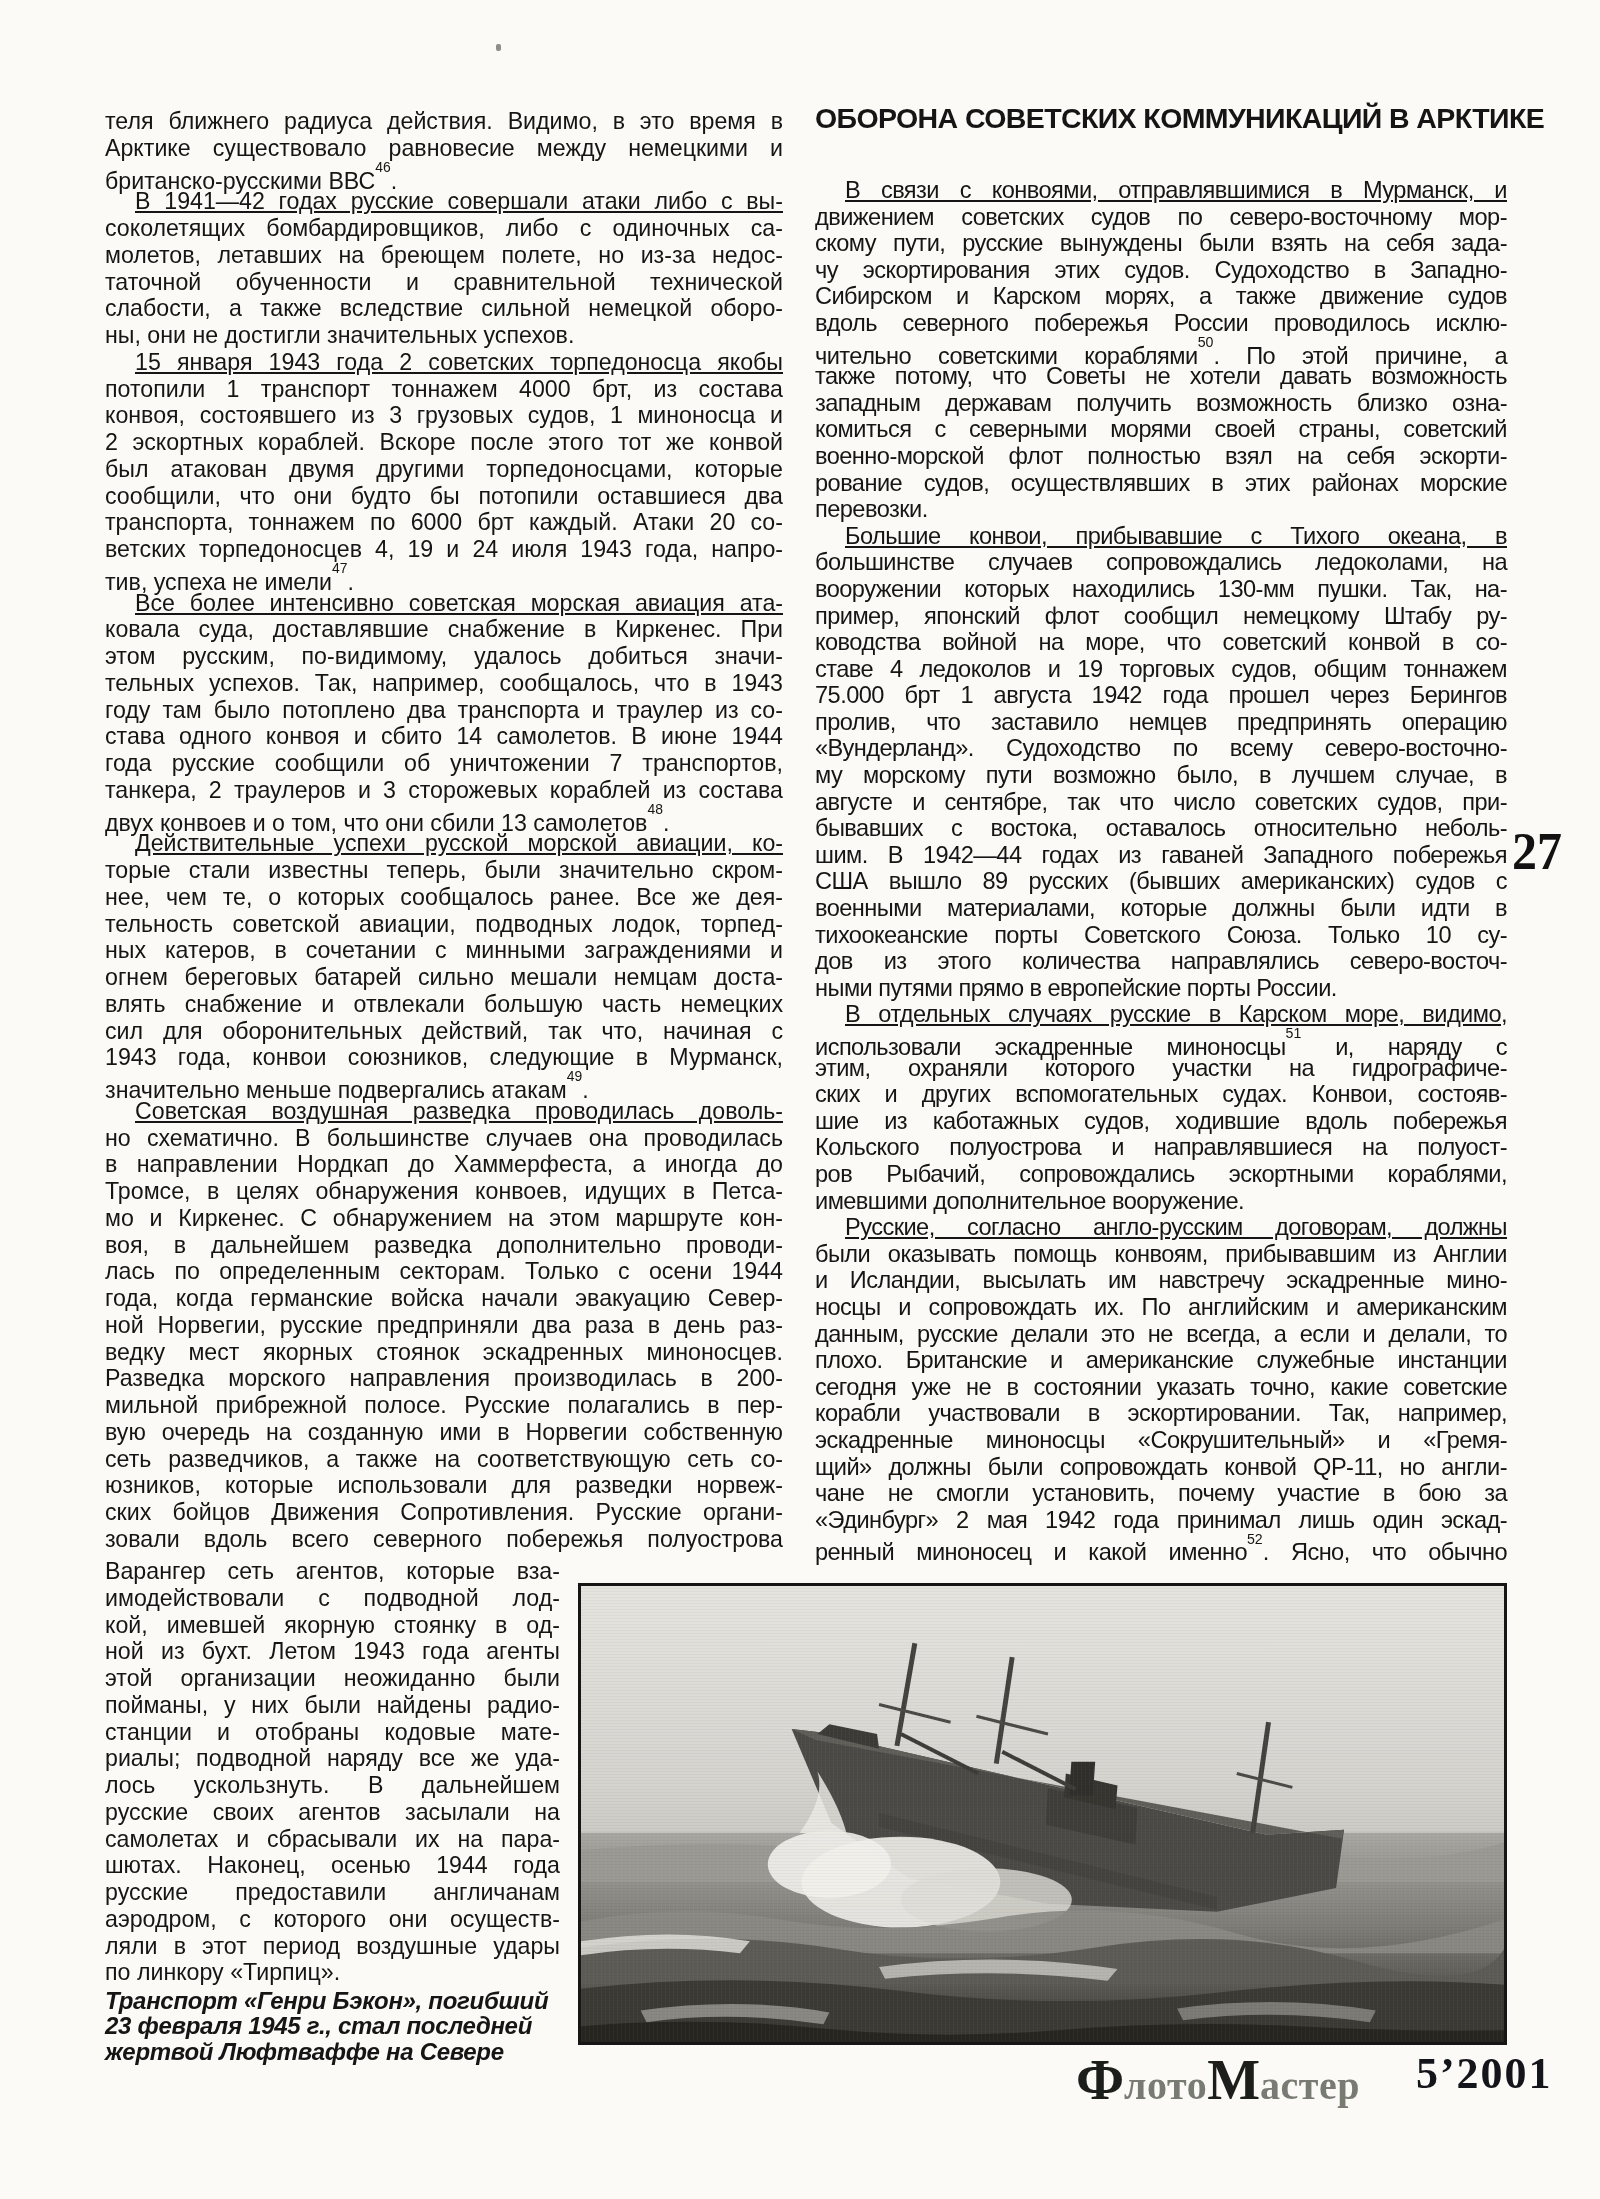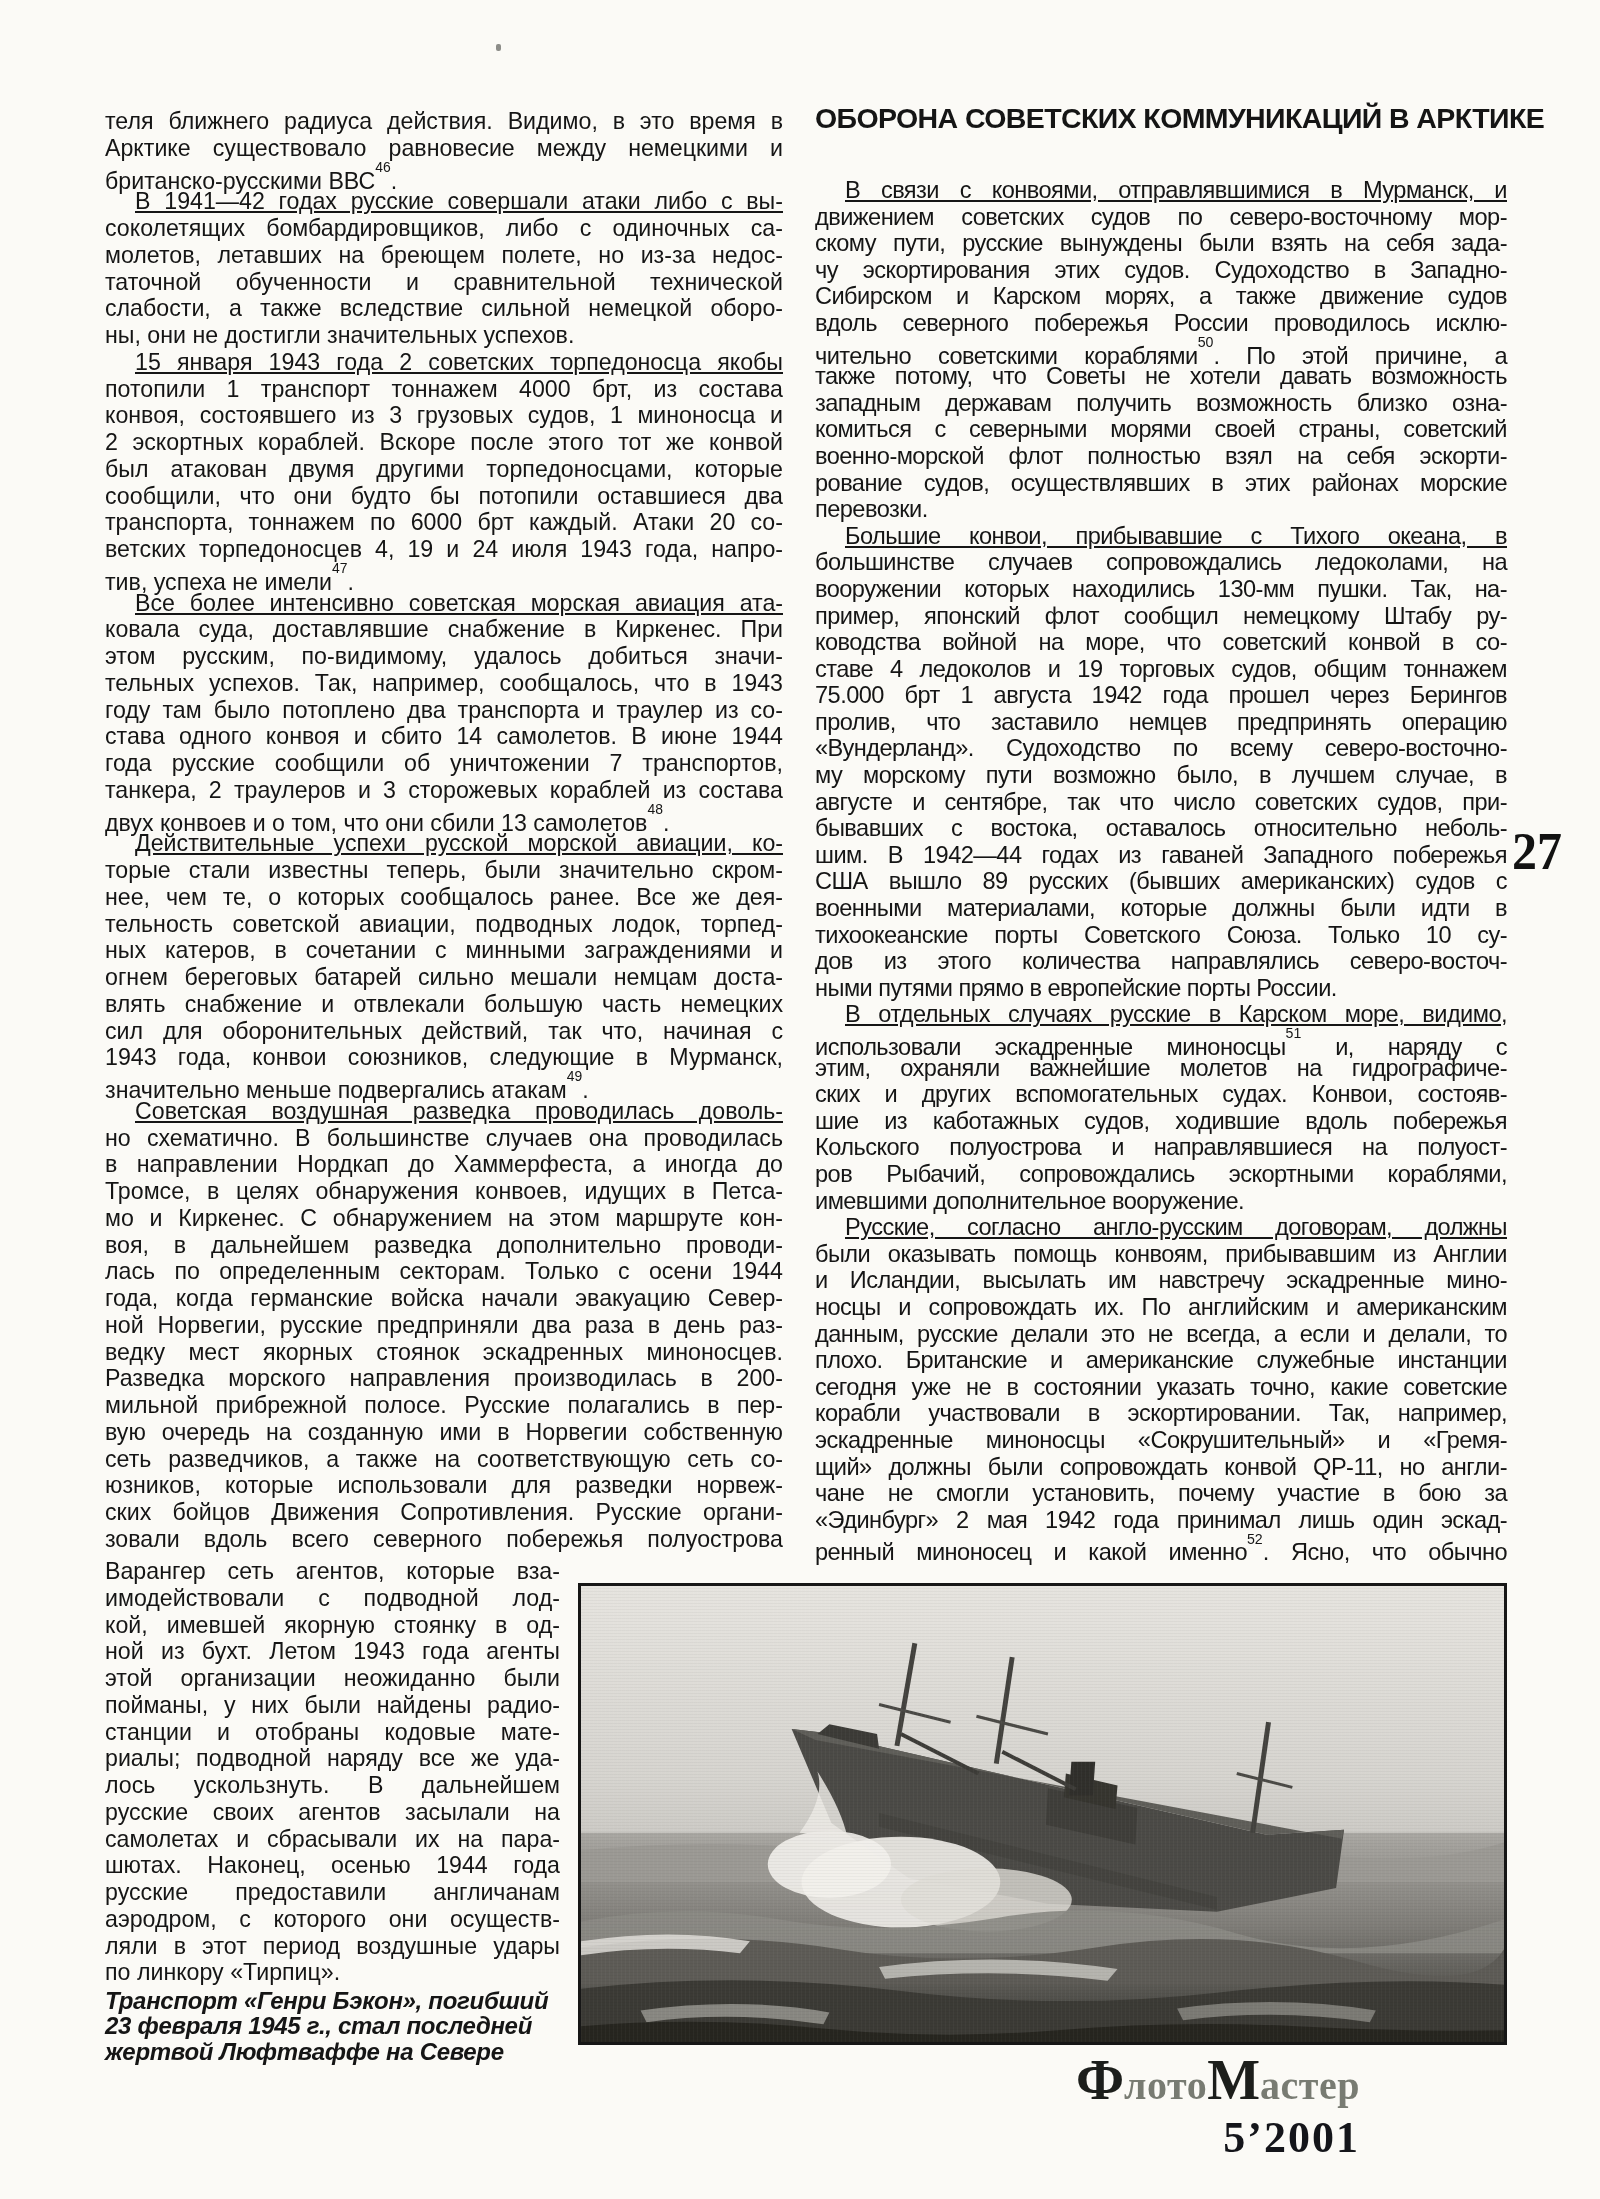--- a/index.html
+++ b/index.html
@@ -29,21 +29,21 @@
   .pagenum{position:absolute;left:1512px;top:822px;font-family:"Liberation Serif",serif;
         font-size:50px;font-weight:700;color:#121212;transform:scaleY(1.06);}
   
   .photo{position:absolute;left:578px;top:1583px;width:929px;height:462px;
         border:3px solid #161616;box-sizing:border-box;background:#d8d6d1;}
   .photo svg{display:block;width:100%;height:100%;}
   .photo::after{content:"";position:absolute;inset:0;pointer-events:none;
         background:repeating-linear-gradient(0deg,rgba(0,0,0,0.035) 0 1px,transparent 1px 3px),
                    repeating-linear-gradient(90deg,rgba(255,255,255,0.03) 0 1px,transparent 1px 4px);}
   
-  .footer{position:absolute;left:1076px;top:2048px;display:flex;align-items:flex-end;flex-direction:column;}
+  .footer{position:absolute;left:1076px;top:2048px;display:flex;align-items:flex-start;}
   .logo{font-family:"Liberation Serif",serif;font-weight:700;white-space:nowrap;}
   .logo .cap{font-size:56px;color:#1c1e1b;}
   .logo .low{font-size:40px;color:#787b72;letter-spacing:0.5px;}
   .issue{font-family:"Liberation Serif",serif;font-weight:700;font-size:44px;
         color:#14151a;margin-left:56px;letter-spacing:2px;}
 </style>
 </head>
 <body>
 
 <div class="page">
@@ -155,21 +155,21 @@
         <div class="line">августе и сентябре, так что число советских судов, при-</div>
         <div class="line">бывавших с востока, оставалось относительно неболь-</div>
         <div class="line">шим. В 1942—44 годах из гаваней Западного побережья</div>
         <div class="line">США вышло 89 русских (бывших американских) судов с</div>
         <div class="line">военными материалами, которые должны были идти в</div>
         <div class="line">тихоокеанские порты Советского Союза. Только 10 су-</div>
         <div class="line">дов из этого количества направлялись северо-восточ-</div>
         <div class="line end">ными путями прямо в европейские порты России.</div>
         <div class="line ind">В отдельных случаях русские в Карском море, видимо,</div>
         <div class="line">использовали эскадренные миноносцы<sup>51</sup> и, наряду с</div>
-        <div class="line">этим, охраняли важнейшие молетов на гидрографиче-</div>
+        <div class="line">этим, охраняли которого участки на гидрографиче-</div>
         <div class="line">ских и других вспомогательных судах. Конвои, состояв-</div>
         <div class="line">шие из каботажных судов, ходившие вдоль побережья</div>
         <div class="line">Кольского полуострова и направлявшиеся на полуост-</div>
         <div class="line">ров Рыбачий, сопровождались эскортными кораблями,</div>
         <div class="line end">имевшими дополнительное вооружение.</div>
         <div class="line ind">Русские, согласно англо-русским договорам, должны</div>
         <div class="line">были оказывать помощь конвоям, прибывавшим из Англии</div>
         <div class="line">и Исландии, высылать им навстречу эскадренные мино-</div>
         <div class="line">носцы и сопровождать их. По английским и американским</div>
         <div class="line">данным, русские делали это не всегда, а если и делали, то</div>

